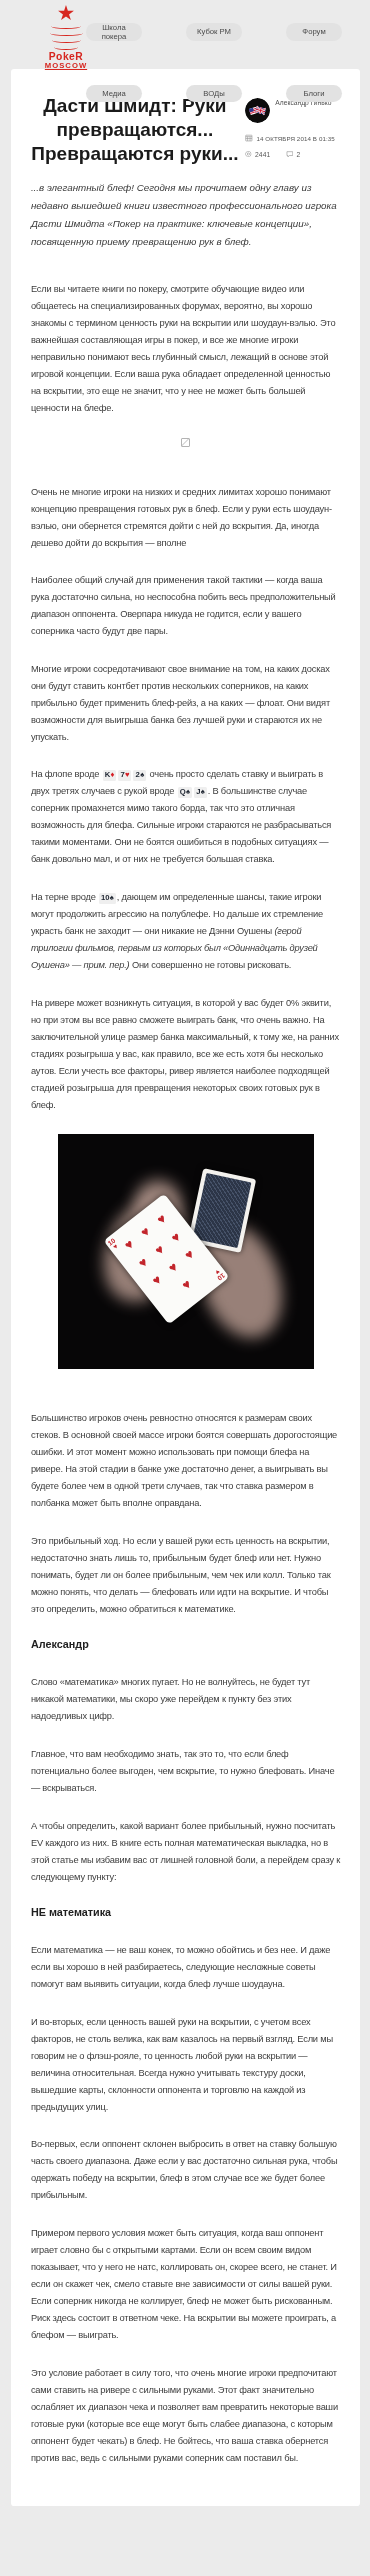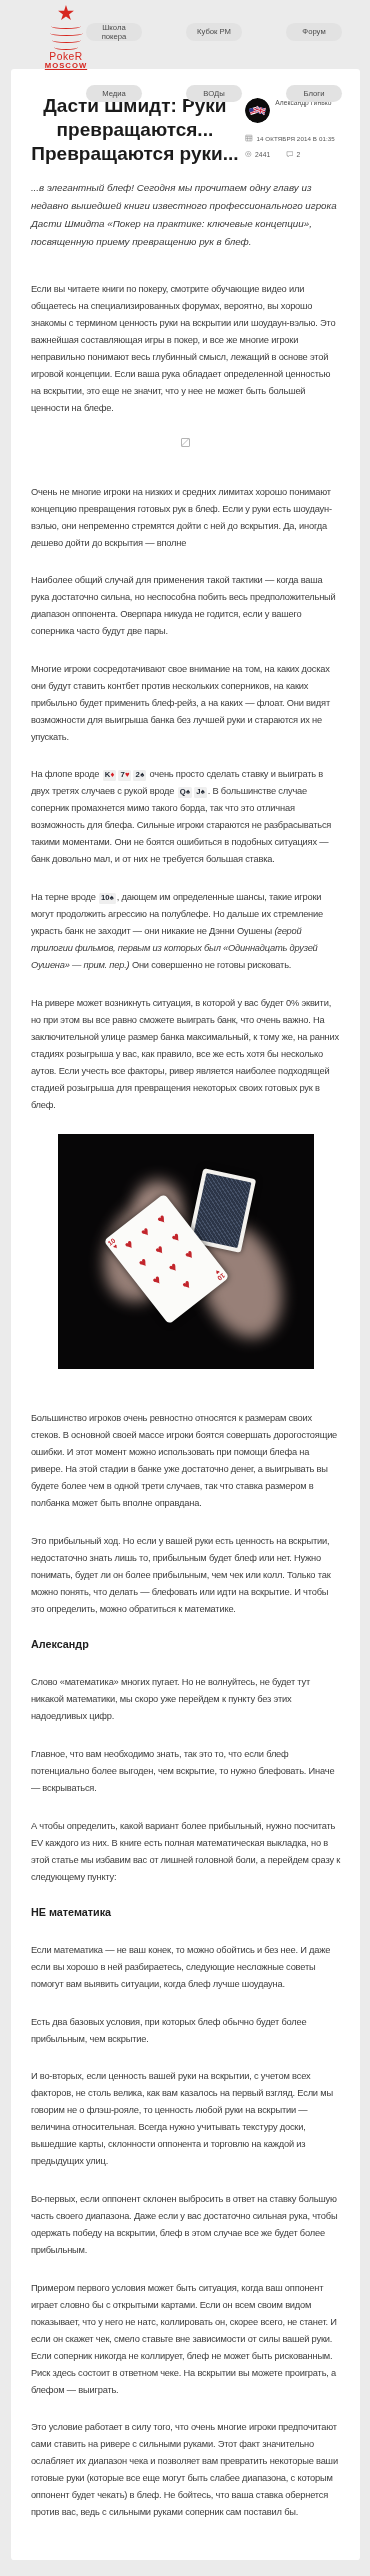--- a/index.html
+++ b/index.html
@@ -6,21 +6,21 @@
   body{width:371px;font-family:"Liberation Sans","DejaVu Sans",sans-serif;-webkit-font-smoothing:antialiased;}
   .page{width:371px;padding-bottom:13.4px;}
 
   
   .site-header{position:relative;height:69px;}
   .logo{position:absolute;left:30px;top:3.1px;width:72px;text-align:center;color:#d6261f;cursor:pointer;}
   .logo .star{font-size:20.6px;line-height:19.6px;color:#d6261f;}
   .logo .arcs{display:flex;flex-direction:column;align-items:center;gap:1.5px;margin:0.5px 0 1.5px;}
   .logo .arc{height:4.6px;border-bottom:1.8px solid #d6261f;border-radius:50%;}
   .logo .a1{width:30px;}.logo .a2{width:33px;}.logo .a3{width:29px;}.logo .a4{width:24px;}
-  .logo .l1{font-size:10.3px;font-weight:400;letter-spacing:0.5px;line-height:10.3px;}
+  .logo .l1{font-size:10.3px;font-weight:700;letter-spacing:0.5px;line-height:10.3px;}
   .logo .l2{font-size:7.7px;font-weight:800;letter-spacing:1px;line-height:8.2px;text-decoration:underline;}
   .main-nav{position:absolute;left:86px;top:23px;width:256px;display:grid;
     grid-template-columns:1fr 1fr 1fr;column-gap:32px;row-gap:9.8px;gap:44px;}
   .nav-pill{display:flex;align-items:center;justify-content:center;height:17.5px;border:none;
     background:#e2e2e2;border-radius:8.8px;font-family:inherit;font-size:7.7px;color:#4a4a4a;cursor:pointer;}
 
   
   .card{margin:0 11.3px;background:#ffffff;border-radius:3.1px;padding:25px 19.6px 18.5px;}
   .article-head{display:flex;margin-bottom:13.4px;text-align:center;}
   .title{flex:1;max-width:229px;margin:0;font-size:19px;line-height:24px;font-weight:700;color:#1b1b1b;}
@@ -143,21 +143,21 @@
           <span>2</span>
         </div>
       </div>
     </div>
 
     <p class="intro">...в элегантный блеф! Сегодня мы прочитаем одну главу из недавно вышедшей книги известного профессионального игрока Дасти Шмидта «Покер на практике: ключевые концепции», посвященную приему превращению рук в блеф.</p>
 
     <div id="article-body">
         <p class="para">Если вы читаете книги по покеру, смотрите обучающие видео или общаетесь на специализированных форумах, вероятно, вы хорошо знакомы с термином ценность руки на вскрытии или шоудаун-вэлью. Это важнейшая составляющая игры в покер, и все же многие игроки неправильно понимают весь глубинный смысл, лежащий в основе этой игровой концепции. Если ваша рука обладает определенной ценностью на вскрытии, это еще не значит, что у нее не может быть большей ценности на блефе.</p>
         <div class="broken-img"></div>
-        <p class="para">Очень не многие игроки на низких и средних лимитах хорошо понимают концепцию превращения готовых рук в блеф. Если у руки есть шоудаун-вэлью, они непременно стремятся дойти с ней до вскрытия. Да, иногда дешево дойти до вскрытия — вполне</p>
+        <p class="para">Очень не многие игроки на низких и средних лимитах хорошо понимают концепцию превращения готовых рук в блеф. Если у руки есть шоудаун-вэлью, они обернется стремятся дойти с ней до вскрытия. Да, иногда дешево дойти до вскрытия — вполне</p>
         <p class="para">Наиболее общий случай для применения такой тактики — когда ваша рука достаточно сильна, но неспособна побить весь предположительный диапазон оппонента. Оверпара никуда не годится, если у вашего соперника часто будут две пары.</p>
         <p class="para">Многие игроки сосредотачивают свое внимание на том, на каких досках они будут ставить контбет против нескольких соперников, на каких прибыльно будет применить блеф-рейз, а на каких — флоат. Они видят возможности для выигрыша банка без лучшей руки и стараются их не упускать.</p>
         <p class="para">На флопе вроде <span class="pcard"><span class="rank">K</span><span class="suit red">♦</span></span><span class="pcard"><span class="rank">7</span><span class="suit red">♥</span></span><span class="pcard"><span class="rank">2</span><span class="suit black">♠</span></span> очень просто сделать ставку и выиграть в двух третях случаев с рукой вроде <span class="pcard"><span class="rank">Q</span><span class="suit black">♠</span></span><span class="pcard"><span class="rank">J</span><span class="suit black">♠</span></span>. В большинстве случае соперник промахнется мимо такого борда, так что это отличная возможность для блефа. Сильные игроки стараются не разбрасываться такими моментами. Они не боятся ошибиться в подобных ситуациях — банк довольно мал, и от них не требуется большая ставка.</p>
         <p class="para">На терне вроде <span class="pcard"><span class="rank">10</span><span class="suit black">♠</span></span>, дающем им определенные шансы, такие игроки могут продолжить агрессию на полублефе. Но дальше их стремление украсть банк не заходит — они никакие не Дэнни Оушены <em>(герой трилогии фильмов, первым из которых был «Одиннадцать друзей Оушена» — прим. пер.)</em> Они совершенно не готовы рисковать.</p>
         <p class="para">На ривере может возникнуть ситуация, в которой у вас будет 0% эквити, но при этом вы все равно сможете выиграть банк, что очень важно. На заключительной улице размер банка максимальный, к тому же, на ранних стадиях розыгрыша у вас, как правило, все же есть хотя бы несколько аутов. Если учесть все факторы, ривер является наиболее подходящей стадией розыгрыша для превращения некоторых своих готовых рук в блеф.</p>
         <div class="photo">
     <div class="hand h1"></div>
     <div class="hand h2"></div>
     <div class="hand h3"></div>
     <div class="cardback">
@@ -181,21 +181,20 @@
     </div>
   </div>
         <p class="para">Большинство игроков очень ревностно относятся к размерам своих стеков. В основной своей массе игроки боятся совершать дорогостоящие ошибки. И этот момент можно использовать при помощи блефа на ривере. На этой стадии в банке уже достаточно денег, а выигрывать вы будете более чем в одной трети случаев, так что ставка размером в полбанка может быть вполне оправдана.</p>
         <p class="para">Это прибыльный ход. Но если у вашей руки есть ценность на вскрытии, недостаточно знать лишь то, прибыльным будет блеф или нет. Нужно понимать, будет ли он более прибыльным, чем чек или колл. Только так можно понять, что делать — блефовать или идти на вскрытие. И чтобы это определить, можно обратиться к математике.</p>
         <h2 class="subhead">Александр</h2>
         <p class="para">Слово «математика» многих пугает. Но не волнуйтесь, не будет тут никакой математики, мы скоро уже перейдем к пункту без этих надоедливых цифр.</p>
         <p class="para">Главное, что вам необходимо знать, так это то, что если блеф потенциально более выгоден, чем вскрытие, то нужно блефовать. Иначе — вскрываться.</p>
         <p class="para">А чтобы определить, какой вариант более прибыльный, нужно посчитать EV каждого из них. В книге есть полная математическая выкладка, но в этой статье мы избавим вас от лишней головной боли, а перейдем сразу к следующему пункту:</p>
         <h2 class="subhead">НЕ математика</h2>
         <p class="para">Если математика — не ваш конек, то можно обойтись и без нее. И даже если вы хорошо в ней разбираетесь, следующие несложные советы помогут вам выявить ситуации, когда блеф лучше шоудауна.</p>
-        <p class="para">Есть два базовых условия, при которых блеф обычно будет более прибыльным, чем вскрытие.</p>
         <p class="para">И во-вторых, если ценность вашей руки на вскрытии, с учетом всех факторов, не столь велика, как вам казалось на первый взгляд. Если мы говорим не о флэш-рояле, то ценность любой руки на вскрытии — величина относительная. Всегда нужно учитывать текстуру доски, вышедшие карты, склонности оппонента и торговлю на каждой из предыдущих улиц.</p>
         <p class="para">Во-первых, если оппонент склонен выбросить в ответ на ставку большую часть своего диапазона. Даже если у вас достаточно сильная рука, чтобы одержать победу на вскрытии, блеф в этом случае все же будет более прибыльным.</p>
         <p class="para">Примером первого условия может быть ситуация, когда ваш оппонент играет словно бы с открытыми картами. Если он всем своим видом показывает, что у него не натс, коллировать он, скорее всего, не станет. И если он скажет чек, смело ставьте вне зависимости от силы вашей руки. Если соперник никогда не коллирует, блеф не может быть рискованным. Риск здесь состоит в ответном чеке. На вскрытии вы можете проиграть, а блефом — выиграть.</p>
         <p class="para">Это условие работает в силу того, что очень многие игроки предпочитают сами ставить на ривере с сильными руками. Этот факт значительно ослабляет их диапазон чека и позволяет вам превратить некоторые ваши готовые руки (которые все еще могут быть слабее диапазона, с которым оппонент будет чекать) в блеф. Не бойтесь, что ваша ставка обернется против вас, ведь с сильными руками соперник сам поставил бы.</p>
       </div>
 
   </main>
 
 </div>
 

